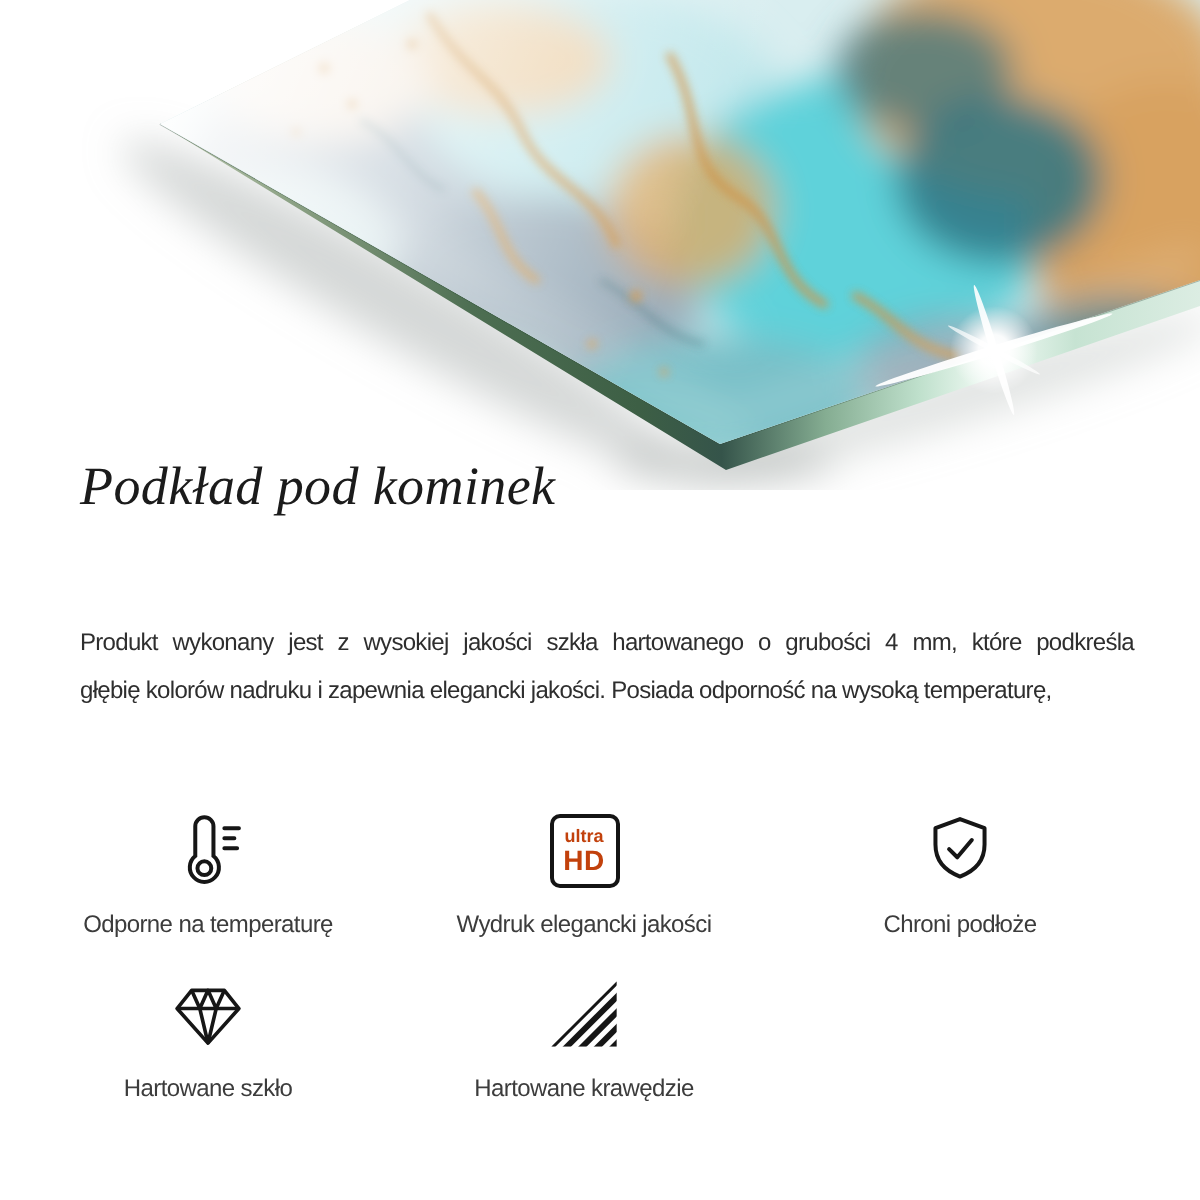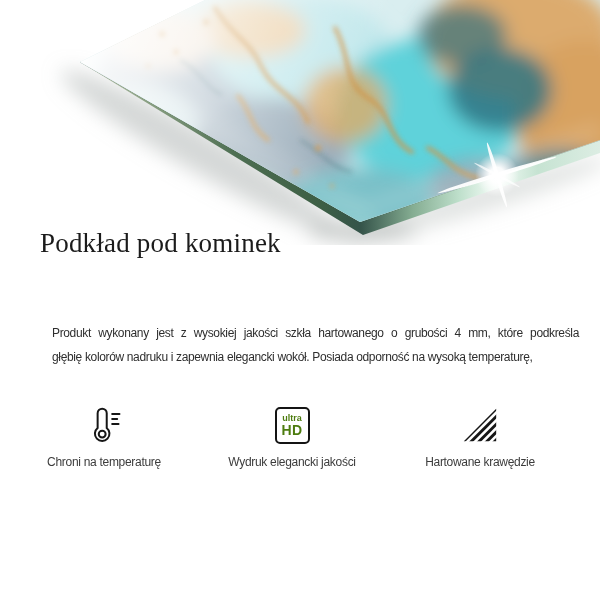--- a/index.html
+++ b/index.html
@@ -2,34 +2,34 @@
 <html><head>
 <meta charset="utf-8">
 <style>
   html,body{margin:0;padding:0;background:#ffffff;}
   .page{position:relative;width:600px;height:600px;background:#ffffff;overflow:hidden;
         font-family:"Liberation Sans",sans-serif;}
   .hero{position:absolute;top:0;left:0;width:600px;height:245px;}
   .hero svg{display:block;}
   .title{position:absolute;left:40px;top:228px;margin:0;width:530px;
          font-family:"Liberation Serif","DejaVu Serif",serif;font-weight:400;
-         font-size:27px;line-height:31px;color:#1b1b1b;letter-spacing:.2px;}
-  .desc{position:absolute;left:40px;top:309px;width:527px;margin:12px;
+         font-size:27px;line-height:31px;color:#1b1b1b;letter-spacing:.2px;font-style:italic;}
+  .desc{position:absolute;left:40px;top:309px;width:527px;margin:0;
         font-size:12px;line-height:24px;color:#2e2e2e;letter-spacing:-0.35px;}
   .desc .dline{text-align:justify;text-align-last:justify;white-space:normal;}
   .desc .dline:last-child{text-align-last:left;}
   .features{position:absolute;left:10px;top:404px;width:564px;display:grid;
             grid-template-columns:repeat(3,1fr);row-gap:17px;}
   .feature{display:flex;flex-direction:column;align-items:center;}
   .icon-wrap{height:42px;display:flex;align-items:center;justify-content:center;}
   .icon-wrap svg{display:block;}
   .flabel{margin-top:9px;font-size:12px;letter-spacing:-0.3px;color:#3c3c3c;white-space:nowrap;}
   .uhd{width:31px;height:33px;border:2.5px solid #141414;border-radius:5px;
        display:flex;flex-direction:column;align-items:center;justify-content:center;
-       color:#4d7c0f;font-weight:700;background:#fff;}
+       color:#c2410c;font-weight:700;background:#fff;}
   .uhd .t{font-size:9px;line-height:10px;letter-spacing:0;}
   .uhd .b{font-size:14px;line-height:14px;letter-spacing:.3px;}
 </style>
 </head>
 <body>
 
 <div class="page">
 
   <div class="hero">
     <svg width="600" height="245" viewBox="0 0 600 245">
@@ -133,47 +133,67 @@
           <ellipse rx="26" ry="1.4" transform="rotate(28)" opacity="0.7"></ellipse>
         </g>
       </g>
     </svg>
   </div>
 
   <h1 class="title"><span>Podkład pod kominek</span><br></h1>
 
   <div class="desc">
     <div class="dline">Produkt wykonany jest z wysokiej jakości szkła hartowanego o grubości 4 mm, które podkreśla</div>
-    <div class="dline">głębię kolorów nadruku i zapewnia elegancki wokół. Posiada odporność na wysoką temperaturę,</div>
+    <div class="dline">głębię kolorów nadruku i zapewnia elegancki jakości. Posiada odporność na wysoką temperaturę,</div>
   </div>
 
   <div class="features">
 
     <div class="feature">
       <div class="icon-wrap">
         <svg width="40" height="40" viewBox="0 0 44 44" fill="none" stroke="#161616" stroke-width="2.2" stroke-linecap="round">
           <path d="M15 9 a5 5 0 0 1 10 0 V25.3 a8 8 0 1 1 -10 0 Z"></path>
           <circle cx="20" cy="32" r="3.8"></circle>
           <path d="M31 10 h8 M31 15.5 h5.5 M31 21 h7"></path>
         </svg>
       </div>
-      <div class="flabel">Chroni na temperaturę</div>
+      <div class="flabel">Odporne na temperaturę</div>
     </div>
 
     <div class="feature">
       <div class="icon-wrap">
         <div class="uhd">
           <span class="t">ultra</span>
           <span class="b">HD</span>
         </div>
       </div>
       <div class="flabel">Wydruk elegancki jakości</div>
     </div>
 
-
+    <div class="feature">
+      <div class="icon-wrap">
+        <svg width="40" height="40" viewBox="0 0 44 44" fill="none" stroke="#161616" stroke-width="2.2" stroke-linecap="round" stroke-linejoin="round">
+          <path d="M22 5 L35.5 10 V19 C35.5 27.8 30 33.6 22 36.6 C14 33.6 8.5 27.8 8.5 19 V10 Z"></path>
+          <path d="M16 21.5 L20.5 26 L28.5 16.5"></path>
+        </svg>
+      </div>
+      <div class="flabel">Chroni podłoże</div>
+    </div>
+
+    <div class="feature">
+      <div class="icon-wrap">
+        <svg width="42" height="40" viewBox="0 0 44 44" fill="none" stroke="#161616" stroke-width="2" stroke-linejoin="round">
+          <path d="M13 9 H31 L39 19 L22 38 L5 19 Z"></path>
+          <path d="M5 19 H39"></path>
+          <path d="M13 9 L17.5 19 L22 9 L26.5 19 L31 9"></path>
+          <path d="M17.5 19 L22 38 M26.5 19 L22 38"></path>
+        </svg>
+      </div>
+      <div class="flabel">Hartowane szkło</div>
+    </div>
 
     <div class="feature">
       <div class="icon-wrap">
         <svg width="38" height="38" viewBox="0 0 44 44">
           <defs>
               <clipPath id="triClip">
                 <path d="M3 41 L41 3 L41 41 Z"></path>
               </clipPath>
             </defs>
           <g clip-path="url(#triClip)" stroke="#161616" stroke-width="3.4" fill="none">

